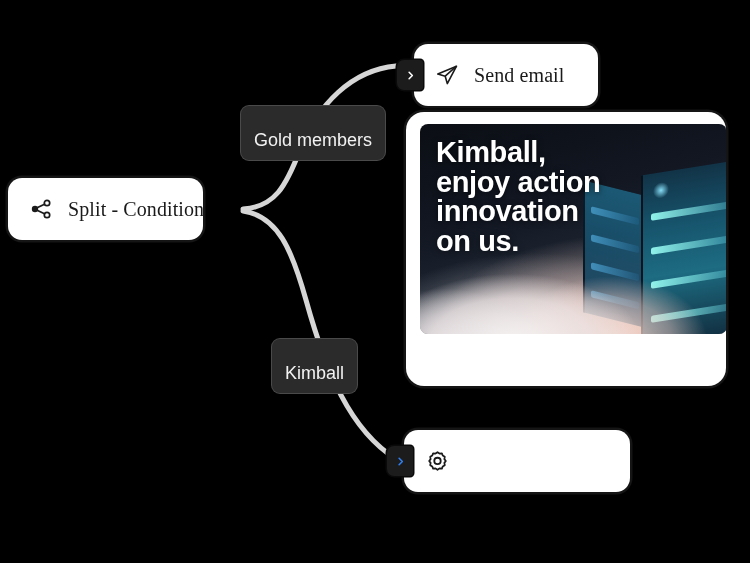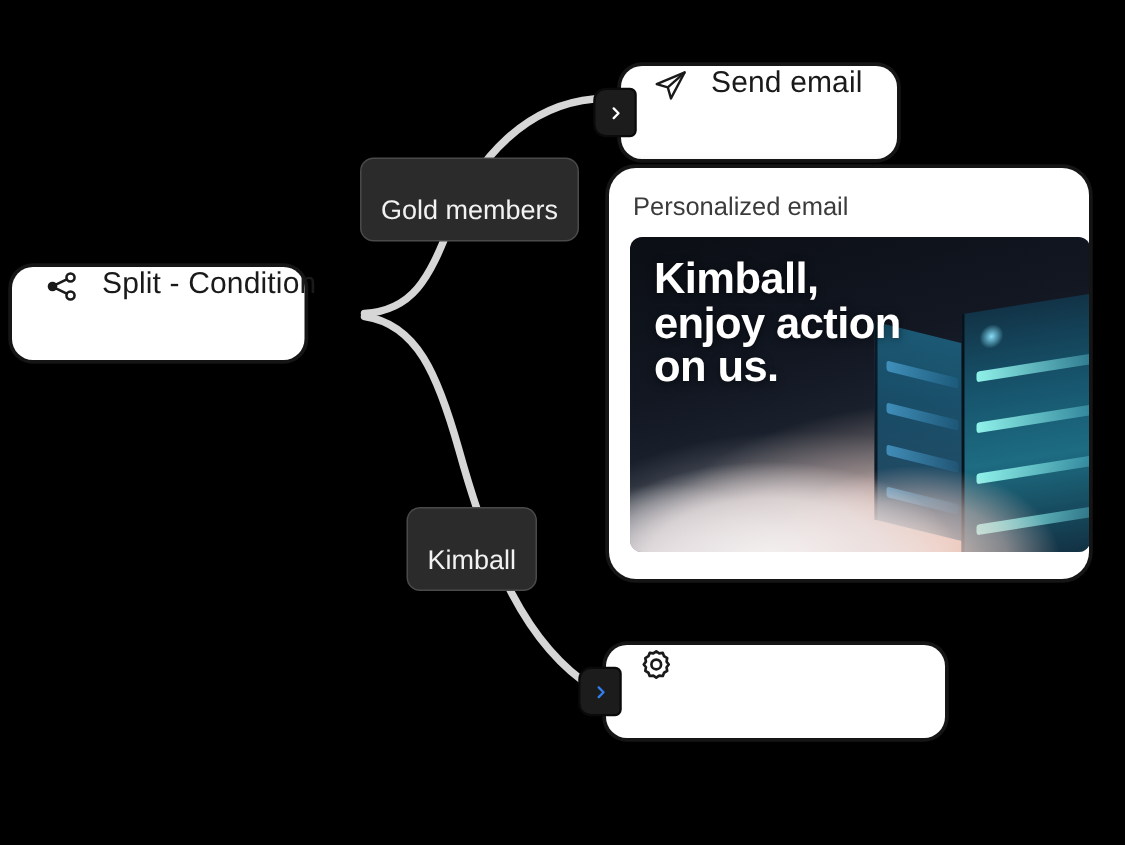--- a/index.html
+++ b/index.html
@@ -3,23 +3,24 @@
 <meta charset="utf-8">
 <style>
   html,body{margin:0;padding:0;background:#000;}
   body{width:750px;height:563px;overflow:hidden;font-family:"Liberation Sans",sans-serif;}
   #canvas{position:relative;width:750px;height:563px;background:#000;}
 
   svg.edges{position:absolute;inset:0;width:750px;height:563px;overflow:visible;}
 
   .node{
     position:absolute;background:#fff;border-radius:14px;
-    display:flex;gap:14px;
+    display:flex;align-items:center;gap:14px;
     padding:0 20px;box-sizing:border-box;
     box-shadow:0 0 0 2.5px #151515, 0 4px 10px rgba(0,0,0,.55);
+    font-family:Liberation Serif, serif;
   }
   .node .label{font-size:20px;color:#1a1a1a;white-space:nowrap;letter-spacing:.1px;}
   .node .icon{display:flex;align-items:center;justify-content:center;width:26px;height:26px;flex:none;color:#1a1a1a;}
 
   #node-split{left:8px;top:178px;width:195px;height:62px;}
   #node-send{left:414px;top:44px;width:184px;height:62px;}
   #node-custom{left:404px;top:430px;width:226px;height:62px;}
 
   
   .conn{
@@ -139,39 +140,39 @@
         <path d="M12 3.1 13.9 4.4 16.2 4.1 17 6.2 19 7.4 18.6 9.7 20 11.5 18.6 13.3 19 15.6 17 16.8 16.2 18.9 13.9 18.6 12 19.9 10.1 18.6 7.8 18.9 7 16.8 5 15.6 5.4 13.3 4 11.5 5.4 9.7 5 7.4 7 6.2 7.8 4.1 10.1 4.4Z"></path>
         <circle cx="12" cy="11.5" r="3.1"></circle>
       </svg>
     </span>
   </div>
 
   <div class="pill" id="pill-gold">Gold members</div>
   <div class="pill" id="pill-others">Kimball</div>
 
   <div id="card-email">
-    <div class="card-title">Personalized email</div>
     <div class="creative">
       <div class="rack">
         <div class="face-l">
           <div class="bar" style="top:24px"></div>
           <div class="bar" style="top:52px"></div>
           <div class="bar" style="top:80px"></div>
           <div class="bar" style="top:108px"></div>
         </div>
         <div class="face-r">
           <div class="glow"></div>
           <div class="bar" style="top:40px"></div>
           <div class="bar" style="top:74px"></div>
           <div class="bar" style="top:108px"></div>
           <div class="bar" style="top:142px"></div>
         </div>
       </div>
       <div class="clouds"></div>
       <div class="headline">
         <div>Kimball,</div>
         <div>enjoy action</div>
+        <div>innovation</div>
         <div>on us.</div>
       </div>
     </div>
   </div>
 
 </div>
 
 </body></html>

